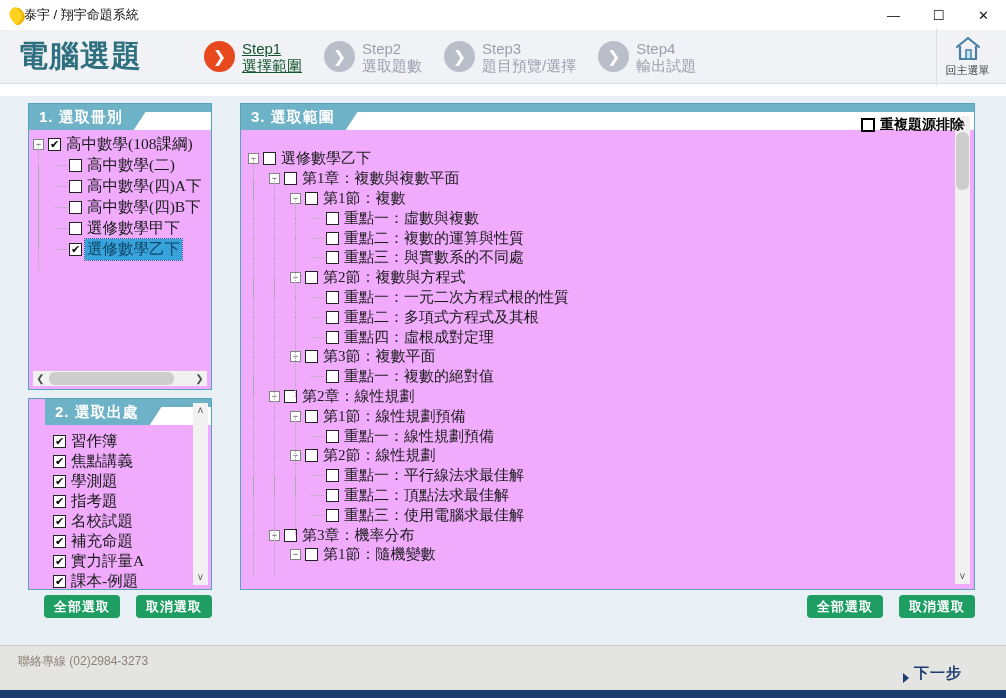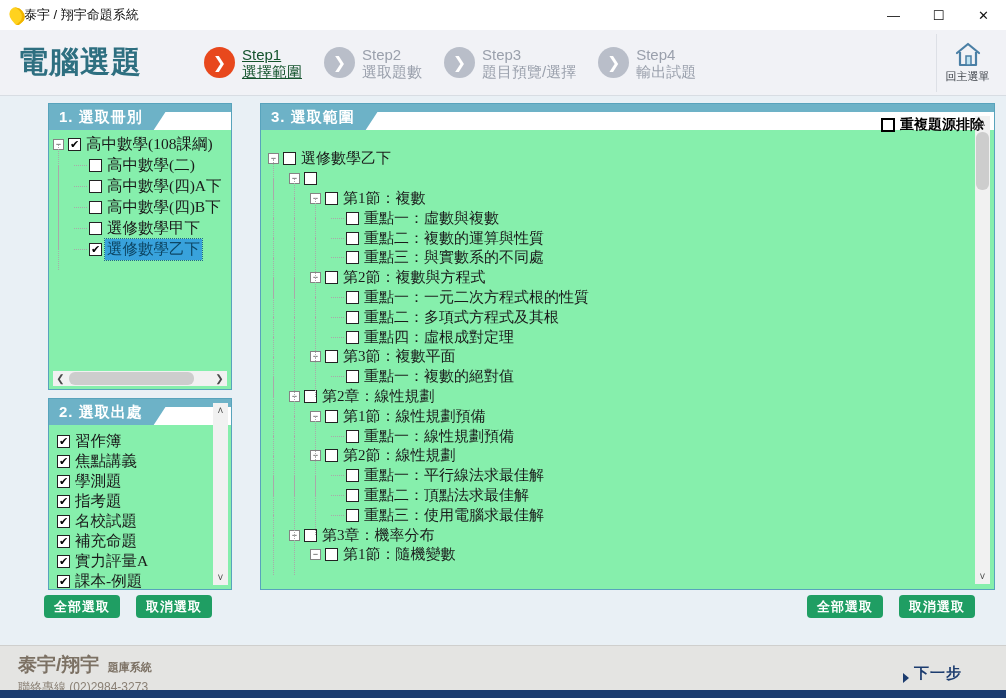--- a/index.html
+++ b/index.html
@@ -7,42 +7,42 @@
   body { font-family:"Liberation Sans","DejaVu Sans",sans-serif; position:relative; background:#fff; }
 
   
   .titlebar { position:absolute; top:0; left:0; width:1006px; height:30px; background:#fff; display:flex; align-items:center; }
   .app-icon { width:14px; height:17px; margin-left:10px; background:#ffd21f; border-radius:50% 50% 50% 4px; transform:rotate(-40deg); box-shadow:inset -2px -2px 0 #f0b400; }
   .app-title { margin-left:0; font-size:13px; color:#111; }
   .win-controls { margin-left:auto; display:flex; }
   .win-btn { width:45px; height:30px; display:flex; align-items:center; justify-content:center; font-size:13px; color:#111; cursor:default; }
 
   
-  .header { position:absolute; top:30px; left:0; width:1006px; height:66px; background:#f1f2f6; border-bottom:1px solid #d8dde3; display:flex; align-items:center; }
+  .header { position:absolute; top:30px; left:0; width:1006px; height:54px; background:#f1f2f6; border-bottom:1px solid #d8dde3; display:flex; align-items:center; }
   .page-title { font-size:30px; font-weight:bold; color:#2e6f80; margin-left:18px; letter-spacing:1px; }
   .steps { display:flex; align-items:center; margin-left:62px; gap:22px; }
   .step { display:flex; align-items:center; gap:7px; }
   .step-circle { width:31px; height:31px; border-radius:50%; background:#b9bec9; display:flex; align-items:center; justify-content:center; }
   .step.active .step-circle { background:#e8481d; }
   .step-chev { color:#fff; font-size:16px; font-weight:bold; }
   .step-name { font-size:15px; color:#9aa0ac; line-height:17px; }
   .step-label { font-size:15px; color:#9aa0ac; line-height:17px; }
   .step.active .step-name, .step.active .step-label { color:#14532d;text-decoration:underline; }
   .home-btn { margin-left:auto; margin-right:8px; width:62px; height:58px; display:flex; flex-direction:column; align-items:center; justify-content:center; border-left:1px solid #dde0e6; }
   .home-label { font-size:11px; color:#3a3f46; margin-top:2px; }
 
   
   .main { position:absolute; top:96px; left:0; width:1006px; height:549px; background:#e9f0f5; }
-  .panel { position:absolute; background:#86efac; border:1px solid #58a3bc;margin-left:20px; }
+  .panel { position:absolute; background:#f0abfc; border:1px solid #58a3bc; }
   .panel-head { position:relative; height:26px; background:#fff; }
   .panel-head::before { content:''; position:absolute; top:0; left:0; right:0; height:8px; background:#6db2c7; }
   .panel-tab { position:absolute; top:0; left:0; height:26px; background:#6db2c7; color:#fff; font-weight:bold; font-size:15px; padding:4px 28px 0 10px; clip-path:polygon(0 0,100% 0,calc(100% - 17px) 100%,0 100%); letter-spacing:1px; white-space:nowrap; }
 
   #panel-books { left:28px; top:7px; width:184px; height:287px; }
-  #panel-sources { left:28px; top:302px; width:184px; height:192px; }
+  #panel-sources { left:28px; top:302px; width:184px; height:192px;padding-left:16px; }
   #panel-scope { left:240px; top:7px; width:735px; height:487px; }
 
   
   .trow { display:flex; align-items:center; white-space:nowrap; }
   .indent { width:21px; height:100%; position:relative; flex:none; }
   .indent::before { content:''; position:absolute; left:5px; top:-10px; bottom:-10px; border-left:1px dotted #a9a9a9; }
   .expander { width:11px; height:11px; border:1px solid #848484; background:#fff; flex:none; display:flex; align-items:center; justify-content:center; font-size:9px; line-height:9px; color:#333; margin-right:2px; }
   .hspace { width:13px; height:1px; flex:none; border-top:1px dotted #a9a9a9; }
   .cb { width:13px; height:13px; border:1.5px solid #222; background:#fff; flex:none; margin:0 3px 0 2px; display:flex; align-items:center; justify-content:center; font-size:11px; font-weight:bold; color:#000; line-height:11px; }
   .tlabel { font-family:Liberation Serif, serif; color:#1a1a1a; padding:0 2px; }
@@ -259,20 +259,21 @@
     <div id="scope-tree">
         <div class="trow">
           <span class="expander">−</span>
           <span class="cb"></span>
           <span class="tlabel">選修數學乙下</span>
         </div>
         <div class="trow">
           <span class="indent"></span>
           <span class="expander">−</span>
           <span class="cb"></span>
+          <span class="tlabel">第1章：複數與複數平面</span>
         </div>
         <div class="trow">
           <span class="indent"></span>
           <span class="indent"></span>
           <span class="expander">−</span>
           <span class="cb"></span>
           <span class="tlabel">第1節：複數</span>
         </div>
         <div class="trow">
           <span class="indent"></span>
@@ -418,24 +419,20 @@
     </div>
   </div>
   <div class="btnrow" id="scope-btnrow">
     <button class="gbtn">全部選取</button>
     <button class="gbtn">取消選取</button>
   </div>
 </div>
 
 <div class="footer">
   <div class="brand-wrap">
-    <div>
-      <span class="brand">泰宇/翔宇</span>
-      <span class="brand-suffix">題庫系統</span>
-    </div>
     <div class="phone">聯絡專線 (02)2984-3273</div>
   </div>
   <div class="next-btn">
     <span class="next-tri"></span>
     <span class="next-label">下一步</span>
   </div>
 </div>
 <div class="strip"></div>
 
 </body></html>

